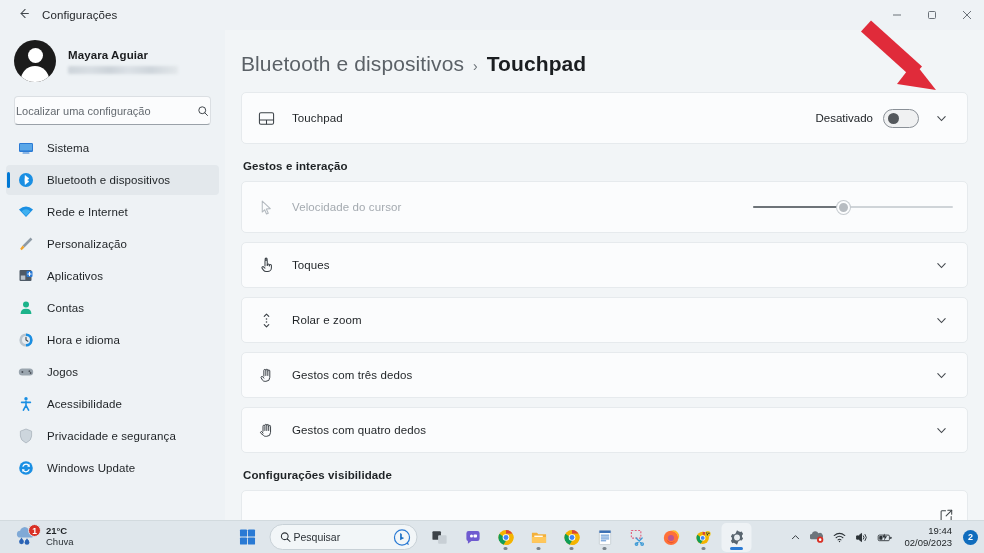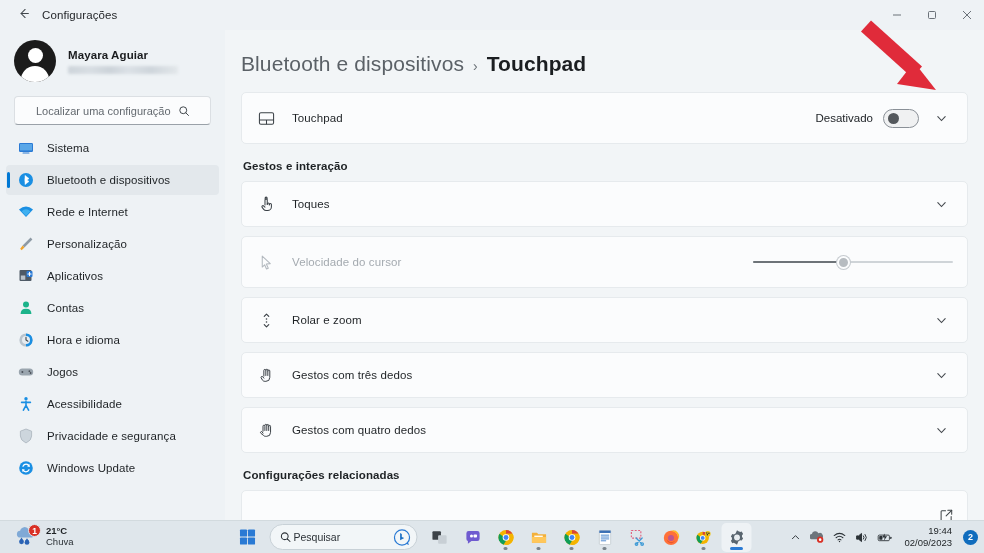--- a/index.html
+++ b/index.html
@@ -84,21 +84,21 @@
     margin-top: 5px; height: 8px; width: 110px;
     background: linear-gradient(90deg,#cdd4da 0%, #d8dee3 20%, #ccd3d9 38%, #dbe1e6 55%, #ced5db 75%, #e2e7ea 100%);
     border-radius: 2px; filter: blur(1.6px);
     font-size: 0; color: transparent;
   }
   .search-wrap { padding: 6px 14px 0 14px; }
   .search-box {
     height: 29px; background: #fbfcfd;
     border: 1px solid #dbdfe3; border-bottom-color: #9aa1a8;
     border-radius: 4px;
-    display: flex; align-items: center; padding: 0 21px;
+    display: flex; align-items: center; padding: 0 1px;
   }
   .search-box input {
     border: 0; outline: 0; background: transparent; flex: 1;
     font-size: 11px; color: #4a5057; font-family: inherit;
   }
   .search-box input::placeholder { color: #63696f; }
   .search-box .s-icon { color: #3d4348; display: flex; }
   .search-box .s-icon svg { width: 12px; height: 12px; }
 
   .nav { margin-top: 8px; padding: 0 6px; }
@@ -505,55 +505,55 @@
               <span class="chev">
                 <svg viewBox="0 0 12 12" fill="none" stroke="currentColor" stroke-width="1.2" stroke-linecap="round">
                     <path d="M2 4 L6 8.2 L10 4"></path>
                   </svg>
               </span>
             </span>
           </div>
 
           <div class="section-head">Gestos e interação</div>
 
+          <div class="card big disabled">
+            <span class="c-ico">
+              <svg viewBox="0 0 18 18" fill="none" stroke="currentColor" stroke-width="1.1" stroke-linejoin="round">
+                <path d="M4.5 2.2 L13 10.2 L8.8 10.6 L10.9 15 L9 15.8 L7 11.4 L4.5 13.8 Z"></path>
+              </svg>
+            </span>
+            <span class="c-label">Velocidade do cursor</span>
+            <span class="c-right">
+              <span class="slider">
+                <span class="track-full"></span>
+                <span class="track-fill" id="sliderFill" style="width: 45%;"></span>
+                <span class="thumb" id="sliderThumb" style="left: calc(45% - 6.5px);"></span>
+              </span>
+            </span>
+          </div>
+
           <div class="card row">
             <span class="c-ico">
               <svg viewBox="0 0 18 18" fill="none" stroke="currentColor" stroke-width="1.1" stroke-linecap="round" stroke-linejoin="round">
                 <path d="M7.4 9.4 V4.2 a1.2 1.2 0 0 1 2.4 0 V9"></path>
                 <path d="M9.8 8.4 a1.1 1.1 0 0 1 2.2 0 V9.6"></path>
                 <path d="M12 9 a1.1 1.1 0 0 1 2.2 0 v2.4 a4 4 0 0 1 -4 4 h-1.6 a3.4 3.4 0 0 1 -2.6 -1.3 L4.4 12 a1.1 1.1 0 0 1 1.7 -1.4 l1.3 1.3"></path>
                 <circle cx="8.6" cy="2.3" r="1.1"></circle>
               </svg>
             </span>
             <span class="c-label">Toques</span>
             <span class="c-right">
               <span class="chev">
                 <svg viewBox="0 0 12 12" fill="none" stroke="currentColor" stroke-width="1.2" stroke-linecap="round">
                     <path d="M2 4 L6 8.2 L10 4"></path>
                   </svg>
               </span>
             </span>
           </div>
 
-          <div class="card big disabled">
-            <span class="c-ico">
-              <svg viewBox="0 0 18 18" fill="none" stroke="currentColor" stroke-width="1.1" stroke-linejoin="round">
-                <path d="M4.5 2.2 L13 10.2 L8.8 10.6 L10.9 15 L9 15.8 L7 11.4 L4.5 13.8 Z"></path>
-              </svg>
-            </span>
-            <span class="c-label">Velocidade do cursor</span>
-            <span class="c-right">
-              <span class="slider">
-                <span class="track-full"></span>
-                <span class="track-fill" id="sliderFill" style="width: 45%;"></span>
-                <span class="thumb" id="sliderThumb" style="left: calc(45% - 6.5px);"></span>
-              </span>
-            </span>
-          </div>
-
           <div class="card row">
             <span class="c-ico">
               <svg viewBox="0 0 18 18" fill="none" stroke="currentColor" stroke-width="1.2" stroke-linecap="round" stroke-linejoin="round">
                 <path d="M6.6 4.6 L9 2.2 L11.4 4.6"></path>
                 <path d="M6.6 13.4 L9 15.8 L11.4 13.4"></path>
                 <circle cx="9" cy="7.4" r=".85" fill="currentColor" stroke="none"></circle>
                 <circle cx="9" cy="10.6" r=".85" fill="currentColor" stroke="none"></circle>
               </svg>
             </span>
             <span class="c-label">Rolar e zoom</span>
@@ -596,21 +596,21 @@
             <span class="c-label">Gestos com quatro dedos</span>
             <span class="c-right">
               <span class="chev">
                 <svg viewBox="0 0 12 12" fill="none" stroke="currentColor" stroke-width="1.2" stroke-linecap="round">
                     <path d="M2 4 L6 8.2 L10 4"></path>
                   </svg>
               </span>
             </span>
           </div>
 
-          <div class="section-head">Configurações relacionadas</div>
+          <div class="section-head">Configurações visibilidade</div>
 
           <div class="card related">
             <span class="ext-ico">
               <svg viewBox="0 0 14 14" fill="none" stroke="currentColor" stroke-width="1.1" stroke-linecap="round" stroke-linejoin="round">
                 <path d="M6 2 H2 a.8 .8 0 0 0 -.8 .8 V12 a.8 .8 0 0 0 .8 .8 H11.2 a.8 .8 0 0 0 .8 -.8 V8"></path>
                 <path d="M8.4 1.4 H12.6 V5.6"></path>
                   <path d="M12.6 1.4 L6.6 7.4"></path>
               </svg>
             </span>
           </div>

